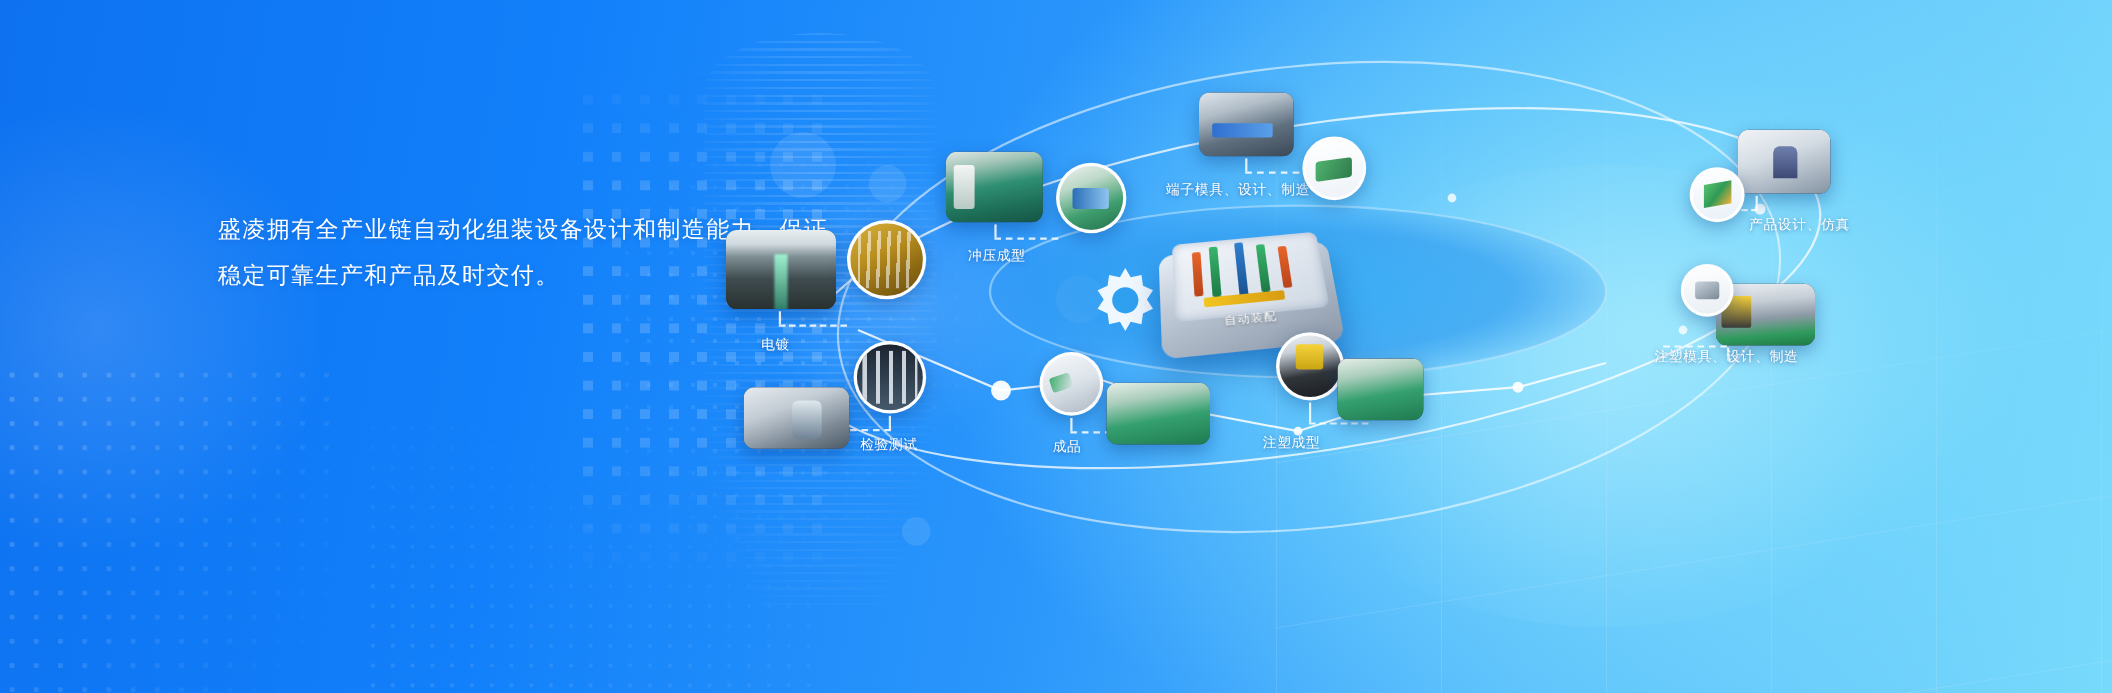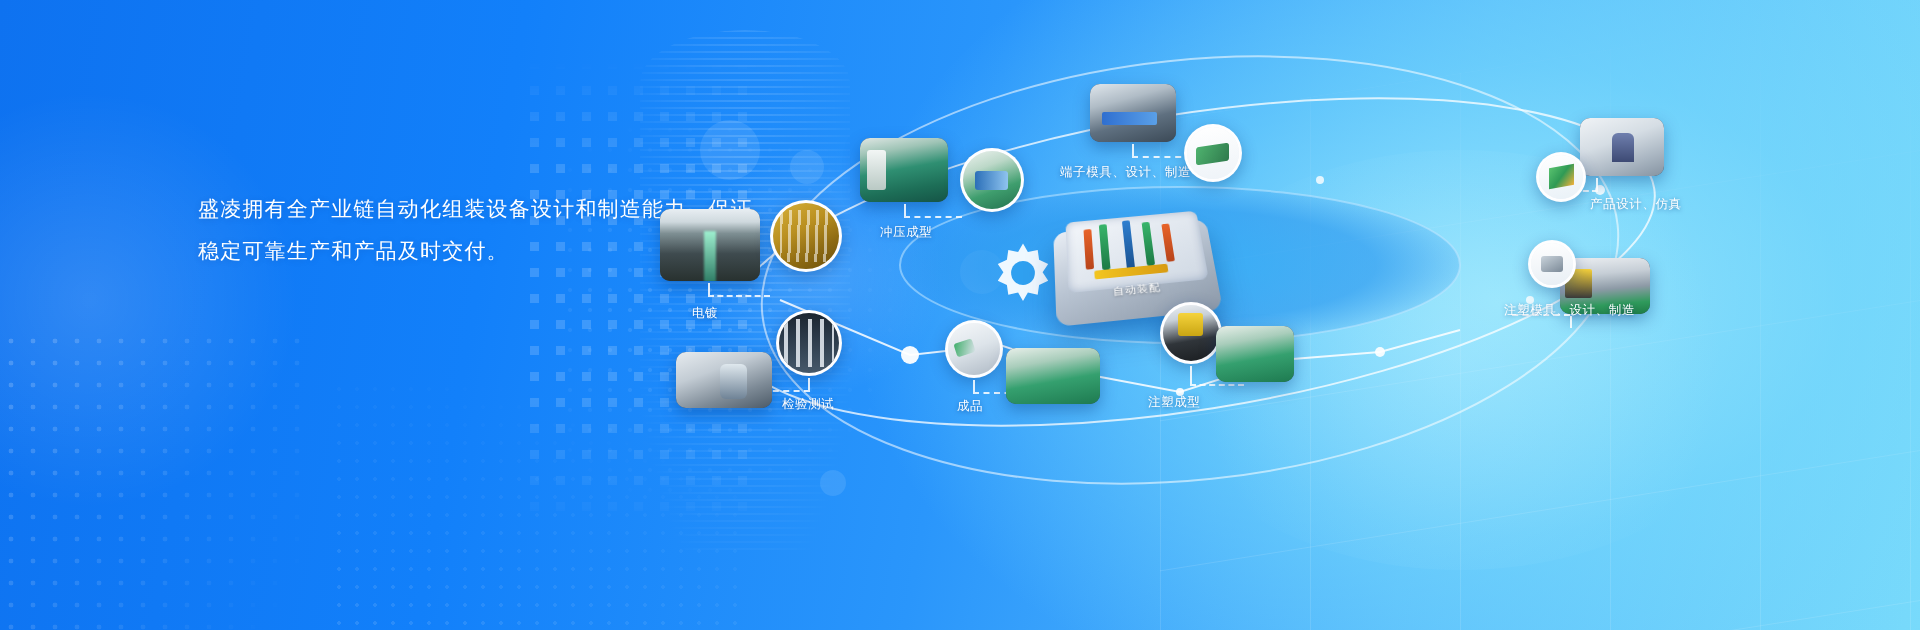--- a/index.html
+++ b/index.html
@@ -324,21 +324,21 @@
     <div class="circ" style="position:absolute;left:776px;top:152px;width:50px;height:50px;">
       <div class="ph-cube"></div>
     </div>
 
     <div class="node" style="left:800px;top:258px;">
       <div class="thumb" style="width:90px;height:56px;">
         <div class="ph-inj"></div>
       </div>
       <div class="tick" style="left:10px;top:58px;height:12px;"></div>
       <div class="dash" style="left:-48px;top:56px;width:58px;"></div>
-      <div class="cap" style="left:-56px;top:44px;">注塑模具、设计、制造</div>
+      <div class="cap" style="left:-56px;top:58px;">注塑模具、设计、制造</div>
     </div>
     <div class="circ" style="position:absolute;left:768px;top:240px;width:48px;height:48px;">
       <div class="ph-part"></div>
     </div>
 
     <div class="node" style="left:400px;top:302px;">
       <div class="circ" style="width:62px;height:62px;">
         <div class="ph-robot"></div>
       </div>
       <div class="tick" style="left:30px;top:64px;height:18px;"></div>

